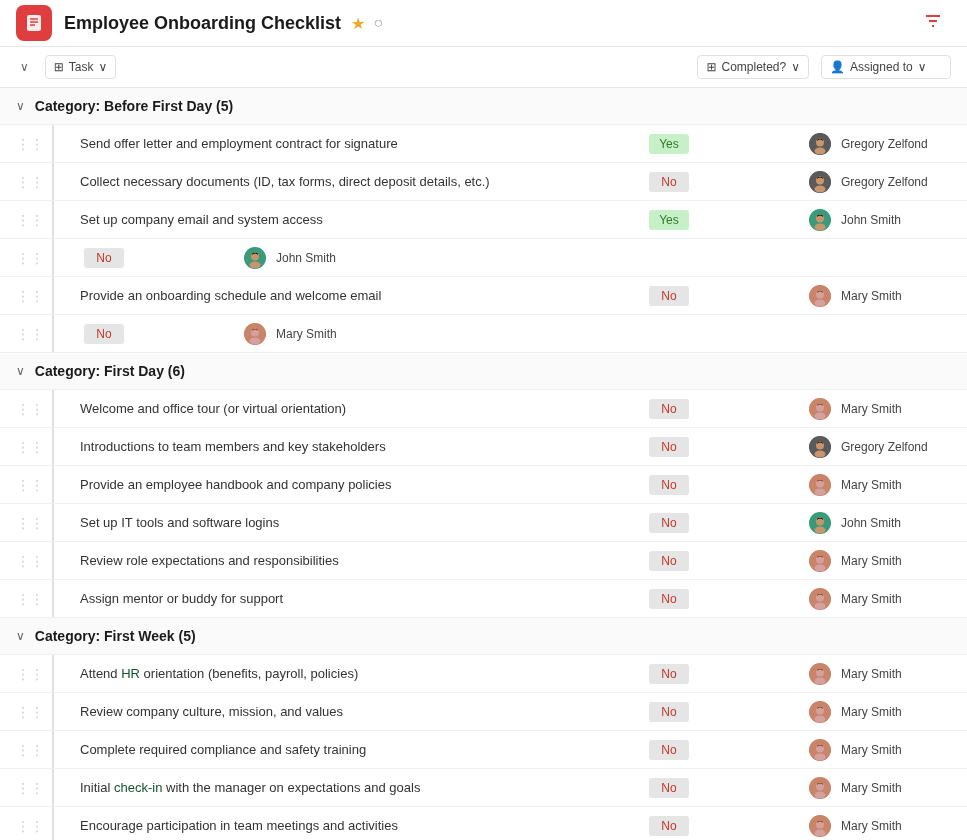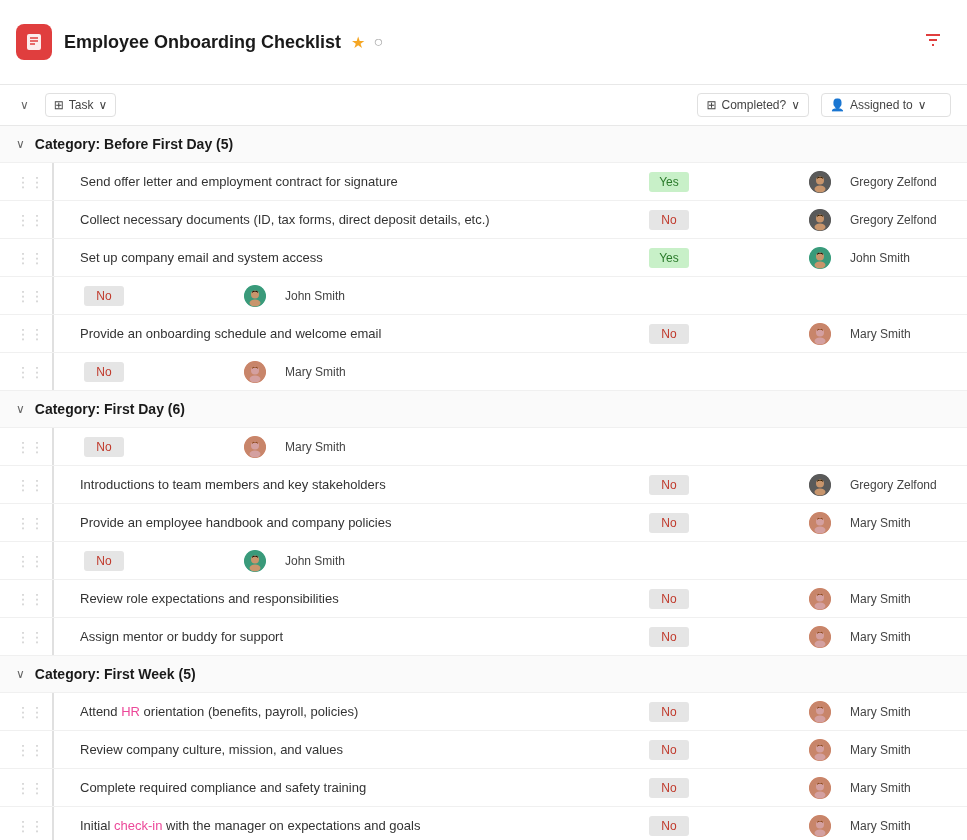--- a/index.html
+++ b/index.html
@@ -9,21 +9,21 @@
       background: #fff;
       color: #333;
       width: 967px;
       min-height: 840px;
     }
 
     
     .app-header {
       display: flex;
       align-items: center;
-      padding: 24px 16px;
+      padding: 5px 16px;
       border-bottom: 1px solid #e8e8e8;
       background: #fff;
     }
     .app-icon {
       width: 36px;
       height: 36px;
       background: #e03e3e;
       border-radius: 8px;
       display: flex;
       align-items: center;
@@ -146,21 +146,21 @@
       border-left: 2px solid #e0e0e0;
       margin-right: 8px;
       align-self: stretch;
     }
     .task-name {
       flex: 1;
       padding: 4px 4px;
       color: #333;
       font-size: 13px;
     }
-    .task-name a { color: #ec4899; text-decoration: none; text-align: right; }
+    .task-name a { color: #14532d; text-decoration: none; text-align: right; }
 
     
     .completed-cell {
       width: 160px;
       flex-shrink: 0;
       padding: 6px 8px;
       display: flex;
       align-items: center;
     }
     .status-badge {
@@ -179,21 +179,21 @@
       background: #e5e5e5;
       color: #c0392b;
     }
 
     
     .assigned-cell {
       width: 150px;
       flex-shrink: 0;
       display: flex;
       align-items: center;
-      gap: 19px;
+      gap: 10px;
       padding: 6px 8px;
     }
     .avatar {
       width: 22px;
       height: 22px;
       border-radius: 50%;
       overflow: hidden;
       flex-shrink: 0;
       display: flex;
       align-items: center;
@@ -381,20 +381,21 @@
         <span class="assignee-name">Mary Smith</span>
       </div>
     </div>
     <div class="category-row">
     <span class="category-chevron">∨</span>
     <span class="category-title">Category: First Day (6)</span>
   </div>
     <div class="task-row">
       <span class="task-drag-handle">⋮⋮</span>
       <div class="task-indent"></div>
+      <div class="task-name">Welcome and office tour (or virtual orientation)</div>
       <div class="completed-cell">
         <span class="status-badge status-no">No</span>
       </div>
       <div class="assigned-cell">
         <div class="avatar avatar-mary">
           <svg class="face-svg" viewBox="0 0 22 22" xmlns="http://www.w3.org/2000/svg">
     <circle cx="11" cy="11" r="11" fill="#c8856a"></circle>
     <circle cx="11" cy="9.5" r="4" fill="#d4a0a0"></circle>
     <ellipse cx="11" cy="9.5" rx="3" ry="2.5" fill="#d4a0a0"></ellipse>
     <path d="M11 6 Q8 5 8 8 Q9 6.5 11 6.5 Q13 6.5 14 8 Q14 5 11 6Z" fill="#8B4513"></path>
@@ -440,20 +441,21 @@
     <path d="M11 6 Q8 5 8 8 Q9 6.5 11 6.5 Q13 6.5 14 8 Q14 5 11 6Z" fill="#8B4513"></path>
     <ellipse cx="11" cy="18" rx="5.5" ry="3.5" fill="#d4a0a0"></ellipse>
   </svg>
         </div>
         <span class="assignee-name">Mary Smith</span>
       </div>
     </div>
     <div class="task-row">
       <span class="task-drag-handle">⋮⋮</span>
       <div class="task-indent"></div>
+      <div class="task-name">Set up IT tools and software logins</div>
       <div class="completed-cell">
         <span class="status-badge status-no">No</span>
       </div>
       <div class="assigned-cell">
         <div class="avatar avatar-john">
           <svg class="face-svg" viewBox="0 0 22 22" xmlns="http://www.w3.org/2000/svg">
     <circle cx="11" cy="11" r="11" fill="#3a9a7a"></circle>
     <circle cx="11" cy="9.5" r="4" fill="#c8956c"></circle>
     <ellipse cx="11" cy="9.5" rx="3" ry="2.5" fill="#c8956c"></ellipse>
     <path d="M11 6 Q8 5 8 8 Q9 6.5 11 6.5 Q13 6.5 14 8 Q14 5 11 6Z" fill="#1a0a00"></path>

